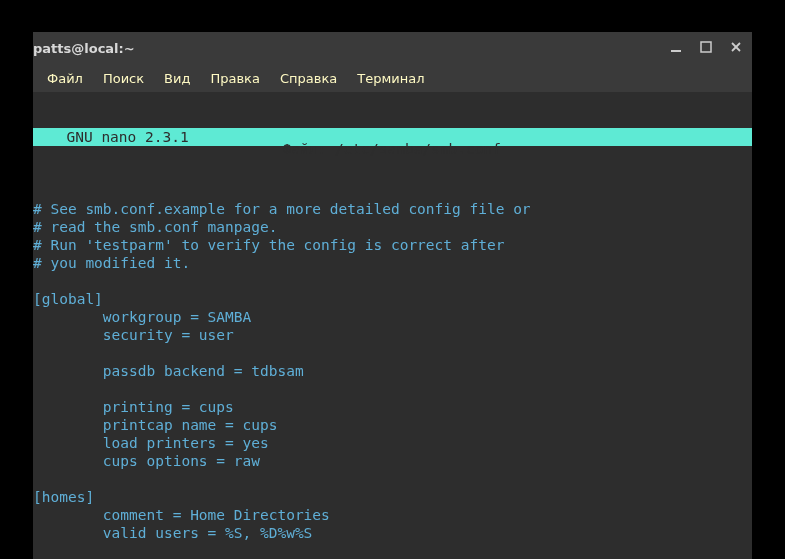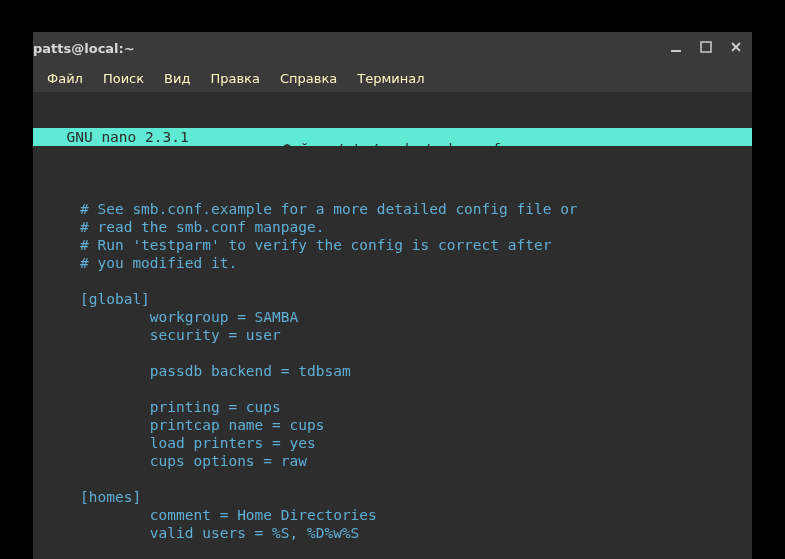--- a/index.html
+++ b/index.html
@@ -75,21 +75,20 @@
     background: #5eead4;
     color: #2d2d2d;
     height: 18px;
     padding: 0 2px;
     display: flex;
   }
   .nano-header-left { flex: 0 0 auto; padding-left: 14px; }
   .nano-header-right { flex: 0 0 auto; padding-left: 94px; margin-top: 12px;}
   .content {
     padding: 0 0;
-    margin-left: 47px;
   }
   .line { height: 18px; }
 </style>
 </head>
 <body>
 
 <div class="window">
   <div class="titlebar">
     <div class="titlebar-text">patts@local:~</div>
     <div class="titlebar-buttons">

